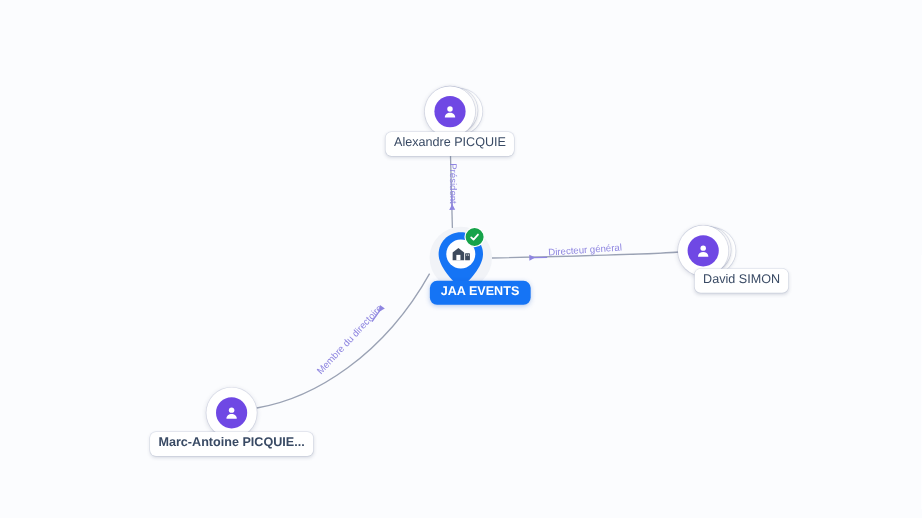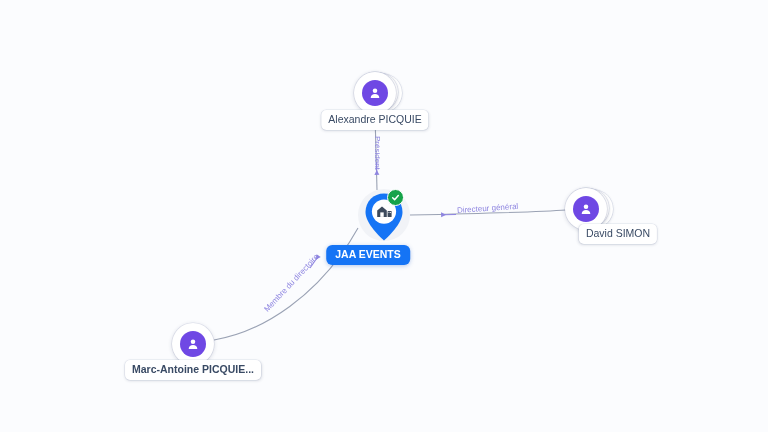--- a/index.html
+++ b/index.html
@@ -230,15 +230,15 @@
           <rect x="17.3" y="21.4" width="3.4" height="4.5" fill="#ffffff"></rect>
         </g>
       </svg>
       <div class="verified-badge">
         <svg width="9" height="9" viewBox="0 0 24 24" fill="none" stroke="#ffffff" stroke-width="4" stroke-linecap="round" stroke-linejoin="round">
           <path d="M4.5 12.8 L9.6 17.8 L19.5 6.6"></path>
         </svg>
       </div>
     </div>
   </div>
-  <div class="name-label company" style="left:368px; top:234px;margin-top:11px;">JAA EVENTS</div>
+  <div class="name-label company" style="left:400px; top:234px;">JAA EVENTS</div>
 
 </div>
 
 </body></html>

